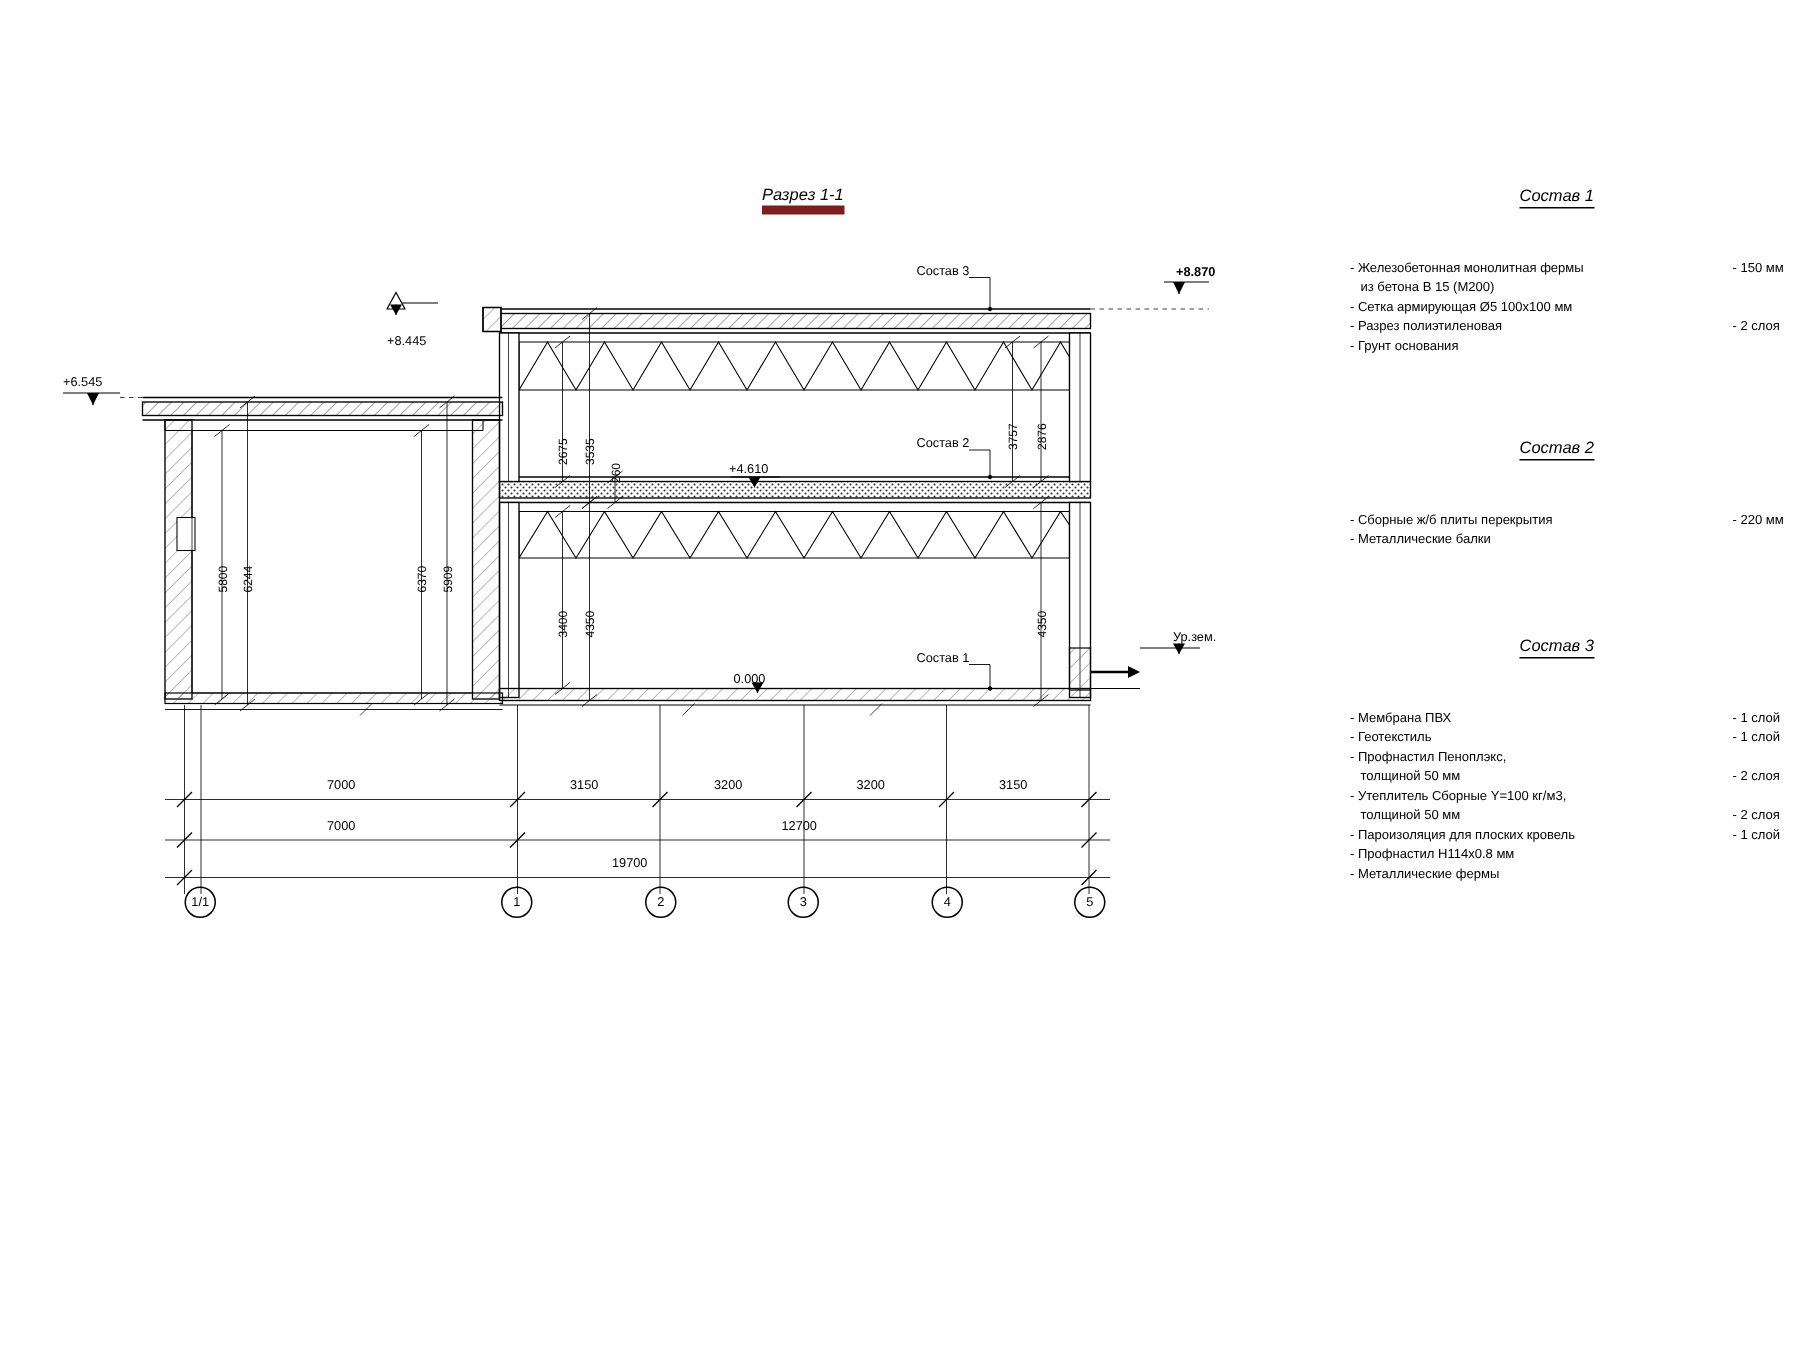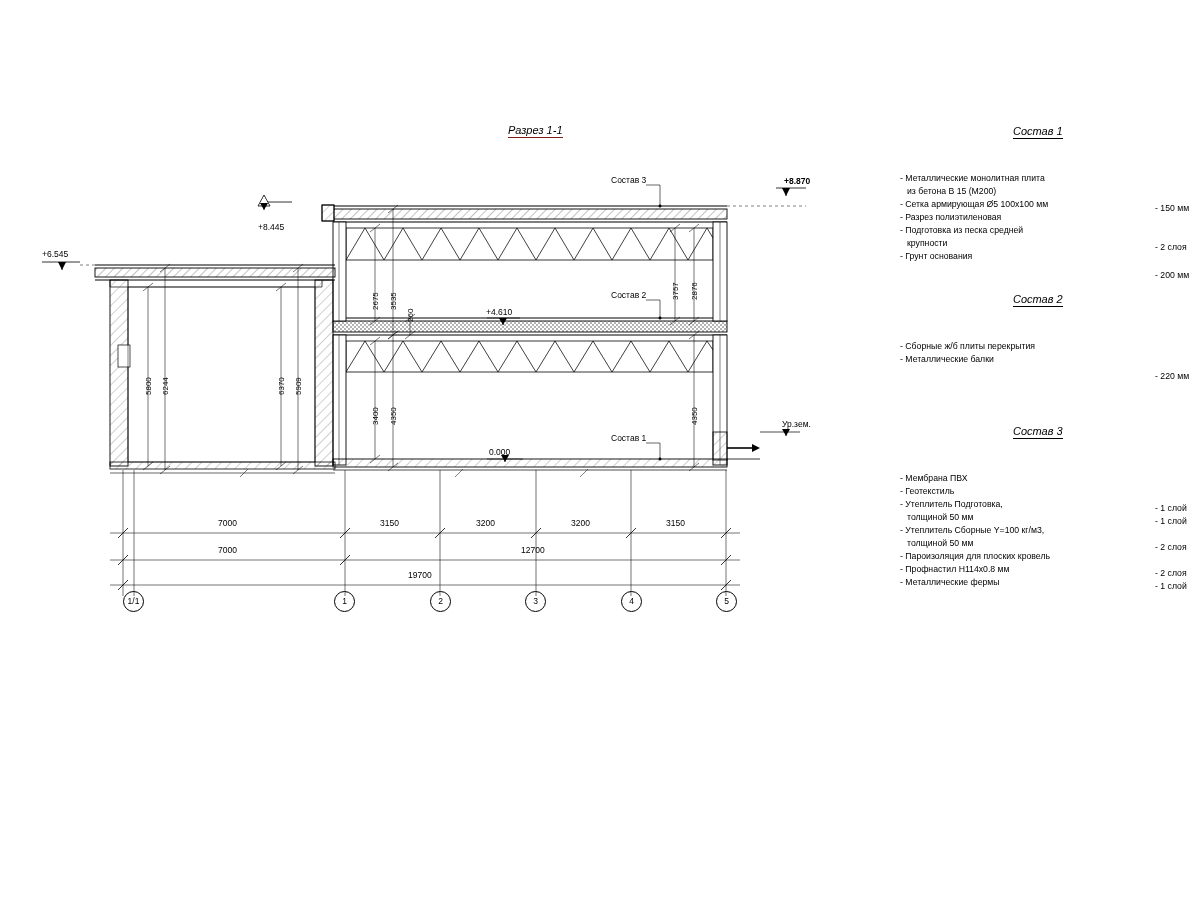--- a/index.html
+++ b/index.html
@@ -20,21 +20,21 @@
     left: 0; top: 0;
     width: 1200px;
     height: 900px;
   }
   .abs { position: absolute; }
   .ttl {
     font-size: 11px;
     font-style: italic;
     white-space: nowrap;
   }
-  .ttl .u { border-bottom: 1px solid #7f1d1d; padding-bottom: 1px; }
+  .ttl .u { border-bottom: 6px solid #7f1d1d; padding-bottom: 1px; }
   .lbl {
     font-size: 8.5px;
     white-space: nowrap;
     line-height: 1.25;
   }
   .vert {
     font-size: 8px;
     white-space: nowrap;
     transform-origin: 0 0;
     transform: rotate(-90deg);
@@ -50,21 +50,20 @@
     line-height: 1.5;
   }
   .spec-row {
     position: relative;
     white-space: nowrap;
   }
   .spec-row .val {
     position: absolute;
     left: 255px;
     top: 0;
-    margin-top: 30px;
   }
   .spec-row .txt2 { display: block; padding-left: 7px; }
   svg { display: block; }
   .grid-circle {
     position: absolute;
     width: 21px; height: 21px;
     border: 1px solid #000;
     border-radius: 50%;
     box-sizing: border-box;
     font-size: 8.5px;
@@ -334,38 +333,33 @@
   <div class="grid-circle" style="left:430px; top:591px;">2</div>
   <div class="grid-circle" style="left:525px; top:591px;">3</div>
   <div class="grid-circle" style="left:621px; top:591px;">4</div>
   <div class="grid-circle" style="left:716px; top:591px;">5</div>
 
   <div class="abs spec-title" style="left:1013px; top:125px;">
     <span>Состав 1</span>
   </div>
   <div class="abs spec-list" style="left:900px; top:172px; width:290px;">
     <div class="spec-row">
-      <span>- Металлические  монолитная плита</span>
+      <span>- Железобетонная  монолитная фермы</span>
       <span class="val">- 150 мм</span>
       <span class="txt2">из бетона В 15 (М200)</span>
     </div>
     <div class="spec-row">
       <span>- Сетка армирующая Ø5 100х100 мм</span>
       <span class="val"></span>
     </div>
     <div class="spec-row">
       <span>- Разрез полиэтиленовая</span>
       <span class="val">- 2 слоя</span>
     </div>
     <div class="spec-row">
-      <span>- Подготовка из песка средней</span>
-      <span class="val" style="top:15px;">- 200 мм</span>
-      <span class="txt2">крупности</span>
-    </div>
-    <div class="spec-row">
       <span>- Грунт основания</span>
       <span class="val"></span>
     </div>
   </div>
 
   <div class="abs spec-title" style="left:1013px; top:293px;">
     <span>Состав 2</span>
   </div>
   <div class="abs spec-list" style="left:900px; top:340px; width:290px;">
     <div class="spec-row">
@@ -384,21 +378,21 @@
   <div class="abs spec-list" style="left:900px; top:472px; width:290px;">
     <div class="spec-row">
       <span>- Мембрана ПВХ</span>
       <span class="val">- 1 слой</span>
     </div>
     <div class="spec-row">
       <span>- Геотекстиль</span>
       <span class="val">- 1 слой</span>
     </div>
     <div class="spec-row">
-      <span>- Утеплитель Подготовка,</span>
+      <span>- Профнастил Пеноплэкс,</span>
       <span class="val" style="top:13px;">- 2 слоя</span>
       <span class="txt2">толщиной 50 мм</span>
     </div>
     <div class="spec-row">
       <span>- Утеплитель Сборные Y=100 кг/м3,</span>
       <span class="val" style="top:13px;">- 2 слоя</span>
       <span class="txt2">толщиной 50 мм</span>
     </div>
     <div class="spec-row">
       <span>- Пароизоляция для плоских кровель</span>

